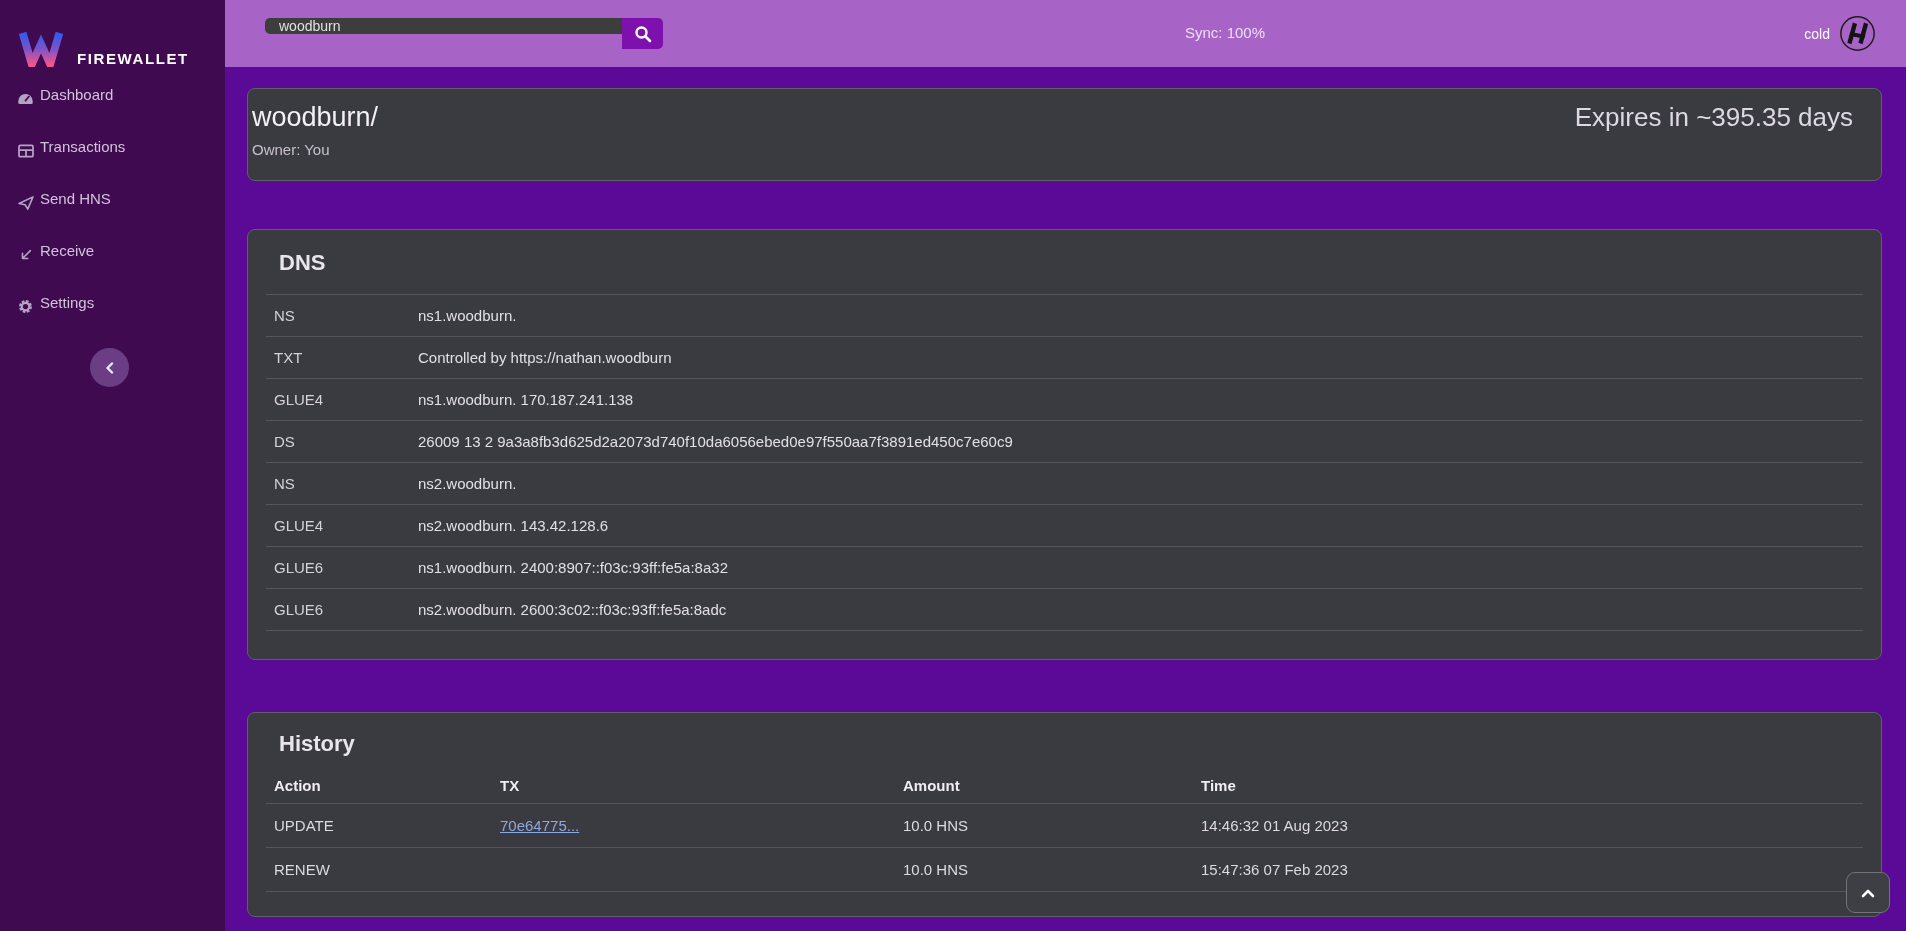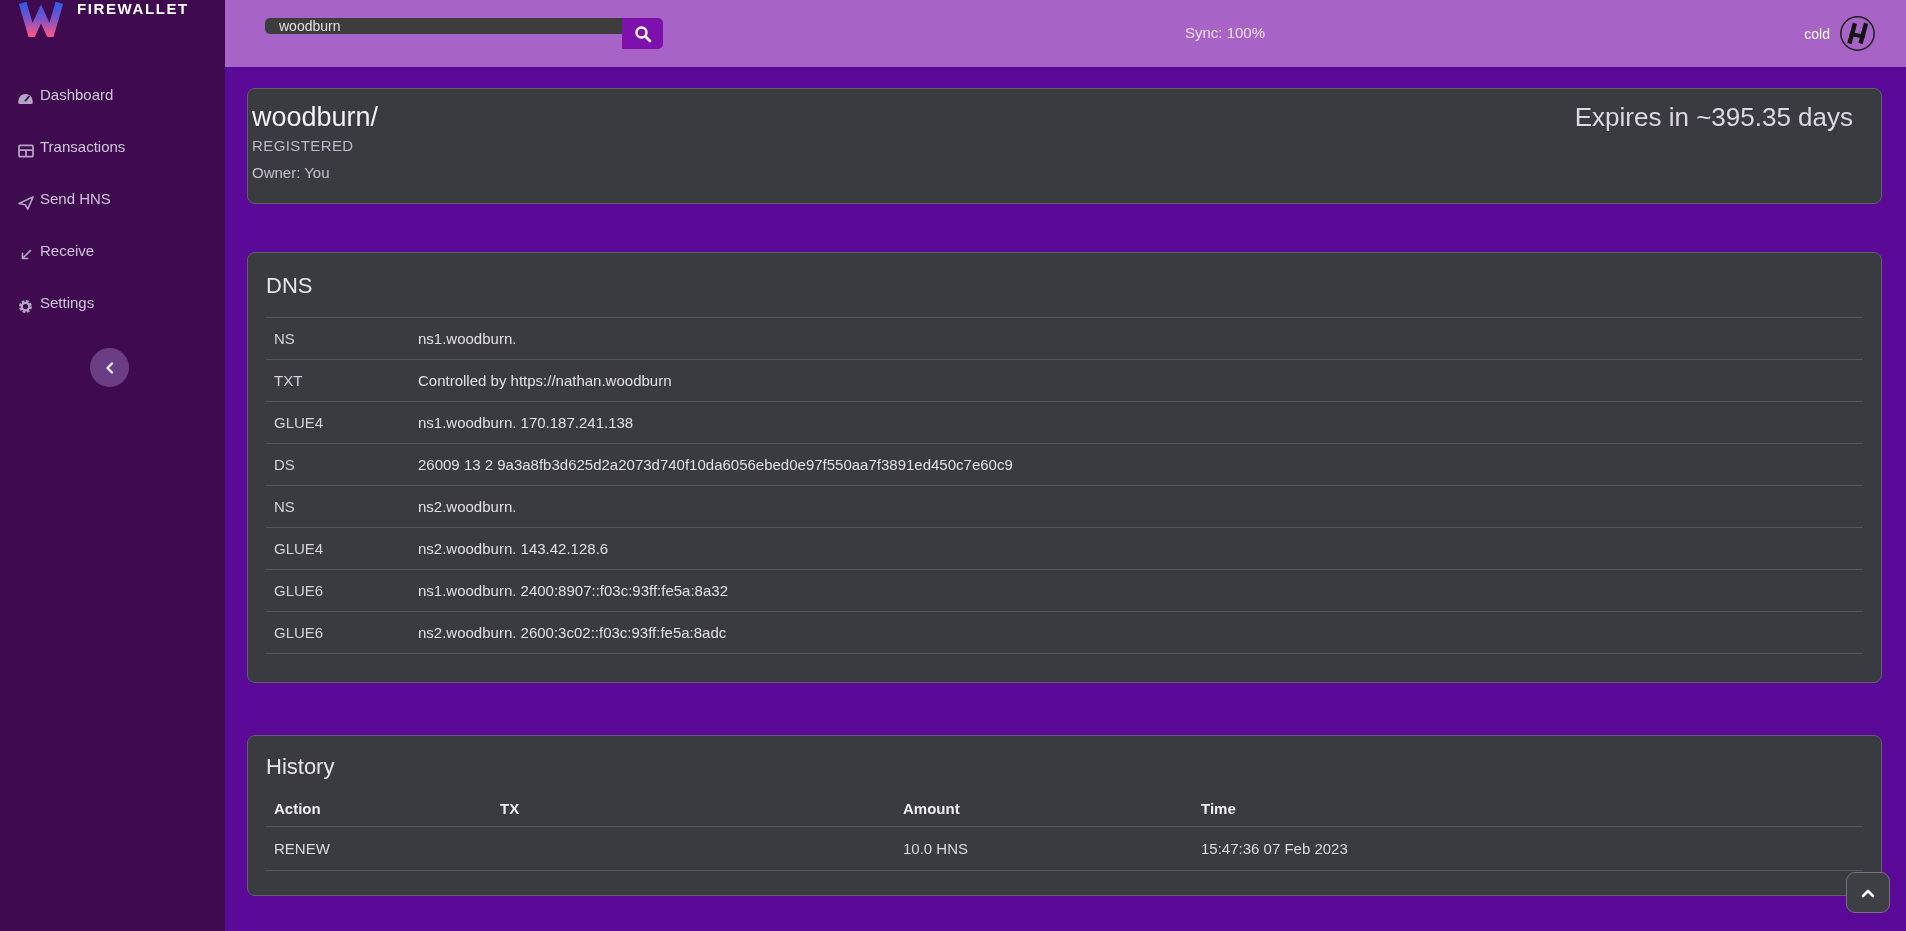--- a/index.html
+++ b/index.html
@@ -10,21 +10,21 @@
   *{box-sizing:border-box;}
   html,body{margin:0;padding:0;}
   body{
     width:1906px;height:931px;overflow:hidden;
     background:var(--page-bg);
     font-family:"Liberation Sans", sans-serif;
     position:relative;
   }
   
   .sidebar{position:fixed;left:0;top:0;bottom:0;width:225px;background:var(--sidebar-bg);z-index:10;}
-  .brand{display:flex;align-items:flex-start;height:67px;padding-left:18px;}
+  .brand{display:flex;align-items:flex-end;height:67px;padding-left:18px;}
   .brand-name{color:#ffffff;font-weight:bold;font-size:15px;letter-spacing:1.6px;margin-left:13px;}
   .nav{padding-top:2px;}
   .nav-item{display:flex;align-items:flex-end;padding:15px 12px 15px 17px;cursor:pointer;color:#cfc5da;font-size:15px;line-height:22px;}
   .nav-item .ico{width:17px;display:inline-flex;justify-content:center;margin-right:6px;color:#b4a3c4;font-size:15px;line-height:1;}
   .collapse-btn{
     position:absolute;left:90px;top:348px;width:39px;height:39px;border-radius:50%;
     background:#6b3d85;border:none;display:flex;align-items:center;justify-content:center;cursor:pointer;
   }
   
   .topbar{position:fixed;left:225px;right:0;top:0;height:67px;background:var(--topbar-bg);z-index:9;}
@@ -47,21 +47,21 @@
   .domain-top{display:flex;justify-content:space-between;align-items:flex-start;}
   .domain-title{font-size:27px;color:#f3f0f6;line-height:32px;font-weight:400;}
   .domain-expires{font-size:26px;color:#ddd8e3;line-height:32px;}
   .domain-status{font-size:15px;color:#beb8c6;margin-top:2px;line-height:21px;letter-spacing:0.4px;}
   .domain-owner{font-size:15px;color:#c6c0cd;margin-top:6px;line-height:21px;}
   .btn-row{margin-top:12px;display:flex;gap:28px;}
   .btn{background:var(--accent-purple);color:#fff;border:none;border-radius:6px;font-size:15px;
     padding:9px 17px;cursor:pointer;font-family:"Liberation Sans", sans-serif;}
   
   .dns-card{padding:20px 18px 28px 18px;margin-bottom:52px;}
-  .section-title{font-size:22px;color:#e9e5ed;font-weight:400;line-height:26px;}
+  .section-title{font-size:22px;color:#e9e5ed;font-weight:700;line-height:26px;margin-left:13px;}
   .dns-table{width:100%;border-collapse:collapse;font-size:15px;margin-top:18px;}
   .dns-table td{padding:11px 8px;border-top:1px solid var(--divider);line-height:19px;}
   .dns-table tr:last-child td{border-bottom:1px solid var(--divider);}
   .dns-type{color:#d6d2da;}
   .dns-value{color:#e2dfe6;}
   
   .history-card{padding:18px 18px 24px 18px;}
   .history-table{width:100%;border-collapse:collapse;font-size:15px;margin-top:11px;table-layout:fixed;}
   .history-table th{text-align:left;font-weight:bold;color:#f0edf3;padding:8px 8px;line-height:19px;
     border-bottom:1px solid var(--divider);}
@@ -175,21 +175,20 @@
   </div>
 </div>
 
 <div class="content">
 
   <div class="card domain-card">
     <div class="domain-top">
       <div class="domain-title">woodburn/</div>
       <div class="domain-expires">Expires in ~395.35 days</div>
     </div>
-    <div class="domain-status">REGISTERED</div>
     <div class="domain-owner">Owner: You</div>
   </div>
 
   <div class="card dns-card">
     <div class="section-title">DNS</div>
     <table class="dns-table">
       <colgroup>
           <col style="width:144px;">
           <col>
         </colgroup>
@@ -242,20 +241,26 @@
       <thead>
         <tr>
           <th>Action</th>
           <th>TX</th>
           <th>Amount</th>
           <th>Time</th>
         </tr>
       </thead>
       <tbody>
         <tr>
+          <td>UPDATE</td>
+          <td><a class="tx-link">70e64775...</a></td>
+          <td>10.0 HNS</td>
+          <td>14:46:32 01 Aug 2023</td>
+        </tr>
+        <tr>
           <td>RENEW</td>
           <td></td>
           <td>10.0 HNS</td>
           <td>15:47:36 07 Feb 2023</td>
         </tr>
       </tbody>
     </table>
   </div>
 </div>
 

